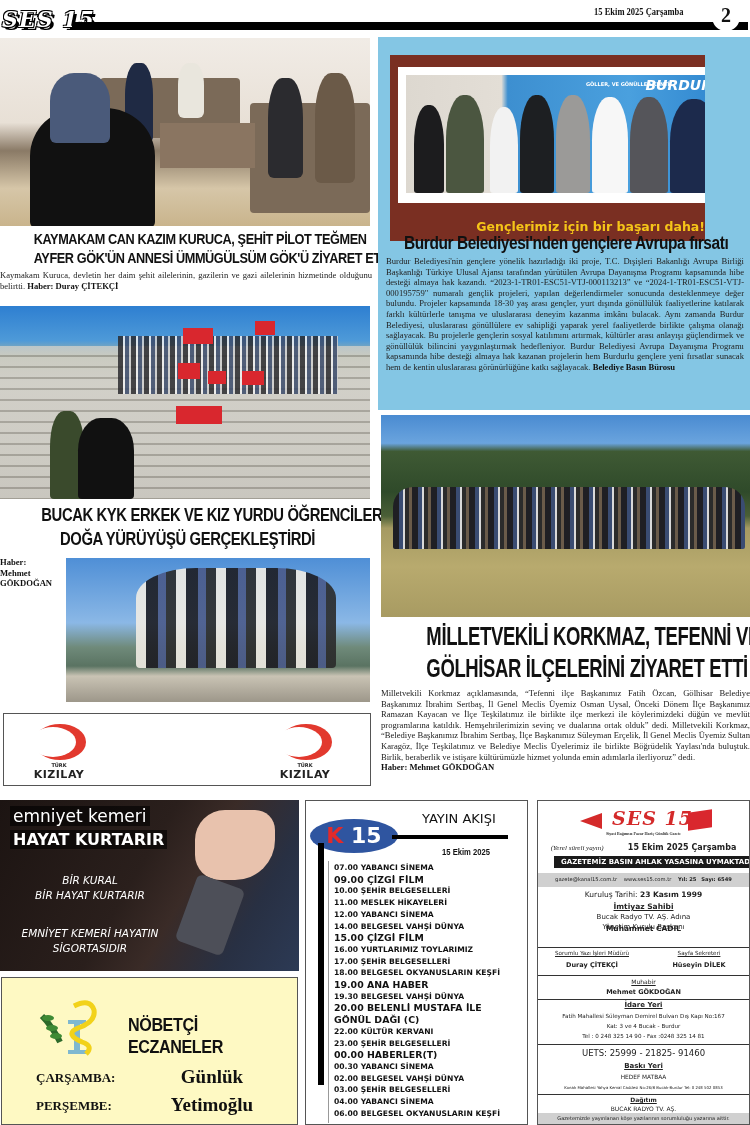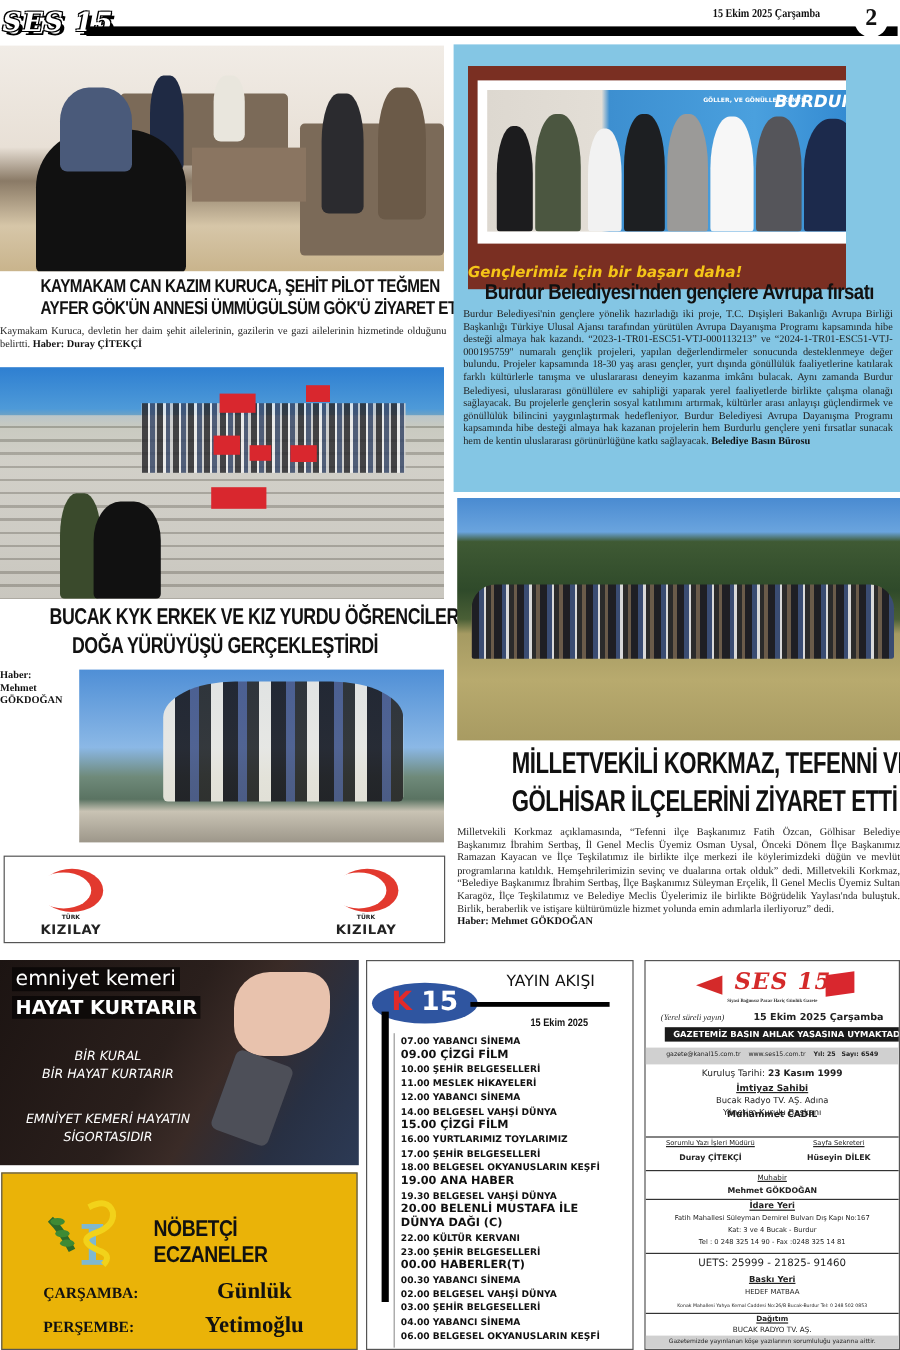--- a/index.html
+++ b/index.html
@@ -28,21 +28,21 @@
   .crowd { position: absolute; background: repeating-linear-gradient(90deg, #2a2a2e 0 5px, #f0f0f0 5px 7px, #3a4a6a 7px 11px, #cfcfcf 11px 13px); opacity: .85; }
 
   .ph-hike { background: linear-gradient(180deg, #4f8fd6 0%, #8bb8e6 45%, #6f8a7a 62%, #5a7362 75%, #c9c3b4 82%, #9d978a 100%); }
 
   .ph-burdur-frame { background: #7a2f22; }
   .ph-burdur-white { position: absolute; background: #fff; }
   .ph-burdur-photo { position: absolute; background: linear-gradient(90deg, #ddd8d0 0%, #e3ded6 30%, #3d8fd0 32%, #4aa0de 70%, #2f86cf 100%); overflow: hidden; }
   .ph-burdur-photo .banner-txt { position: absolute; top: 6px; left: 180px; font-family: "DejaVu Sans", sans-serif; font-size: 5px; color: #fff; font-weight: bold; }
   .ph-burdur-photo .brd { position: absolute; top: 2px; right: 12px; font-family: "DejaVu Sans", sans-serif; font-style: italic; font-weight: bold; font-size: 14px; color: #fff; }
   .pp { position: absolute; bottom: 0; border-radius: 45% 45% 3px 3px; }
-  .burdur-caption { position: absolute; left: 0; width: 100%; text-align: left; font-family: "DejaVu Sans", sans-serif; font-weight: bold; font-size: 12.5px; color: #f5c518; font-style: italic; }
+  .burdur-caption { position: absolute; left: 0; width: 100%; text-align: right; font-family: "DejaVu Sans", sans-serif; font-weight: bold; font-size: 12.5px; color: #f5c518; }
 
   .ph-meadow { background: linear-gradient(180deg, #4a8bd1 0%, #6aa4de 14%, #3f5a34 18%, #2f4a2a 38%, #4a5f36 50%, #a59a62 56%, #b8aa6e 75%, #a89b62 100%); }
   .ph-meadow .line { position: absolute; background: repeating-linear-gradient(90deg, #1f1f24 0 6px, #3a4c72 6px 10px, #d9d9d9 10px 12px, #2b2b2b 12px 16px, #6a5b4a 16px 19px); }
 
   
   .headline { position: absolute; font-family: "Liberation Sans", sans-serif; font-weight: bold; color: #111; text-align: center; letter-spacing: -0.5px; transform-origin: center top; }
   .body-text { position: absolute; font-family: "Liberation Serif", serif; font-size: 8.6px; line-height: 10.6px; color: #222; text-align: justify; }
   .body-text b { font-weight: bold; color: #111; }
 
   
@@ -60,21 +60,21 @@
   
   .belt-ad { position: absolute; left: 0; top: 800px; width: 299px; height: 171px; overflow: hidden;
              background: linear-gradient(120deg, #1c1412 0%, #2a1f1c 45%, #3a2b27 60%, #283043 80%, #2c3a55 100%); }
   .belt-hand { position: absolute; left: 195px; top: 10px; width: 80px; height: 70px; background: #e8c2ad; border-radius: 30px 20px 40px 25px; }
   .belt-buckle { position: absolute; left: 185px; top: 80px; width: 50px; height: 70px; background: #4d4f58; transform: rotate(20deg); border-radius: 6px; }
   .belt-l1 { position: absolute; left: 10px; top: 6px; font-family: "DejaVu Sans", sans-serif; font-size: 17px; color: #fff; background: rgba(0,0,0,.6); padding: 0 3px; }
   .belt-l2 { position: absolute; left: 10px; top: 30px; font-family: "DejaVu Sans", sans-serif; font-size: 16px; font-weight: bold; color: #fff; background: rgba(0,0,0,.6); padding: 0 3px; }
   .belt-it { position: absolute; left: 10px; width: 160px; text-align: center; font-family: "DejaVu Sans", sans-serif; font-style: italic; font-size: 10.5px; line-height: 15px; color: #fff; }
 
   
-  .pharm { position: absolute; left: 1px; top: 977px; width: 297px; height: 148px; border: 1px solid #555; background: #eab308; }
+  .pharm { position: absolute; left: 1px; top: 977px; width: 297px; height: 148px; border: 1px solid #555; background: #fef9c3; }
   .pharm-logo { position: absolute; left: 36px; top: 18px; width: 76px; height: 64px; }
   .pharm-title { position: absolute; left: 126px; top: 36px; font-family: "Liberation Sans", sans-serif; font-weight: bold; font-size: 19px; letter-spacing: -0.5px; transform: scaleX(0.85); transform-origin: left; color: #111; }
   .pharm-day { position: absolute; left: 34px; font-family: "Liberation Serif", serif; font-weight: bold; font-size: 13px; color: #111; }
   .pharm-name { position: absolute; left: 150px; width: 120px; text-align: center; font-family: "Liberation Serif", serif; font-weight: bold; font-size: 19px; color: #111; }
 
   
   .tv { position: absolute; left: 305px; top: 800px; width: 223px; height: 325px; border: 1px solid #555; background: #fff; overflow: hidden; }
   .tv-logo { position: absolute; left: 4px; top: 18px; width: 88px; height: 34px; background: #2f55a0; border-radius: 50%; font-family: "DejaVu Sans", sans-serif; font-weight: bold; font-size: 22px; color: #fff; text-align: center; line-height: 34px; }
   .tv-logo .k { color: #e22a2a; }
   .tv-title { position: absolute; left: 116px; top: 10px; font-family: "DejaVu Sans", sans-serif; font-size: 13px; color: #111; }
@@ -245,21 +245,21 @@
     <li>11.00 MESLEK HİKAYELERİ</li>
     <li>12.00 YABANCI SİNEMA</li>
     <li>14.00 BELGESEL VAHŞİ DÜNYA</li>
     <li class="big">15.00 ÇİZGİ FİLM</li>
     <li>16.00 YURTLARIMIZ TOYLARIMIZ</li>
     <li>17.00 ŞEHİR BELGESELLERİ</li>
     <li>18.00 BELGESEL OKYANUSLARIN KEŞFİ</li>
     <li class="big">19.00 ANA HABER</li>
     <li>19.30 BELGESEL VAHŞİ DÜNYA</li>
     <li class="big">20.00 BELENLİ MUSTAFA İLE</li>
-    <li class="big">DÜNYA DAĞI (C)</li>
+    <li class="big">GÖNÜL DAĞI (C)</li>
     <li>22.00 KÜLTÜR KERVANI</li>
     <li>23.00 ŞEHİR BELGESELLERİ</li>
     <li class="big">00.00 HABERLER(T)</li>
     <li>00.30 YABANCI SİNEMA</li>
     <li>02.00 BELGESEL VAHŞİ DÜNYA</li>
     <li>03.00  ŞEHİR BELGESELLERİ</li>
     <li>04.00 YABANCI SİNEMA</li>
     <li>06.00  BELGESEL OKYANUSLARIN KEŞFİ</li>
   </ul>
 </div>

